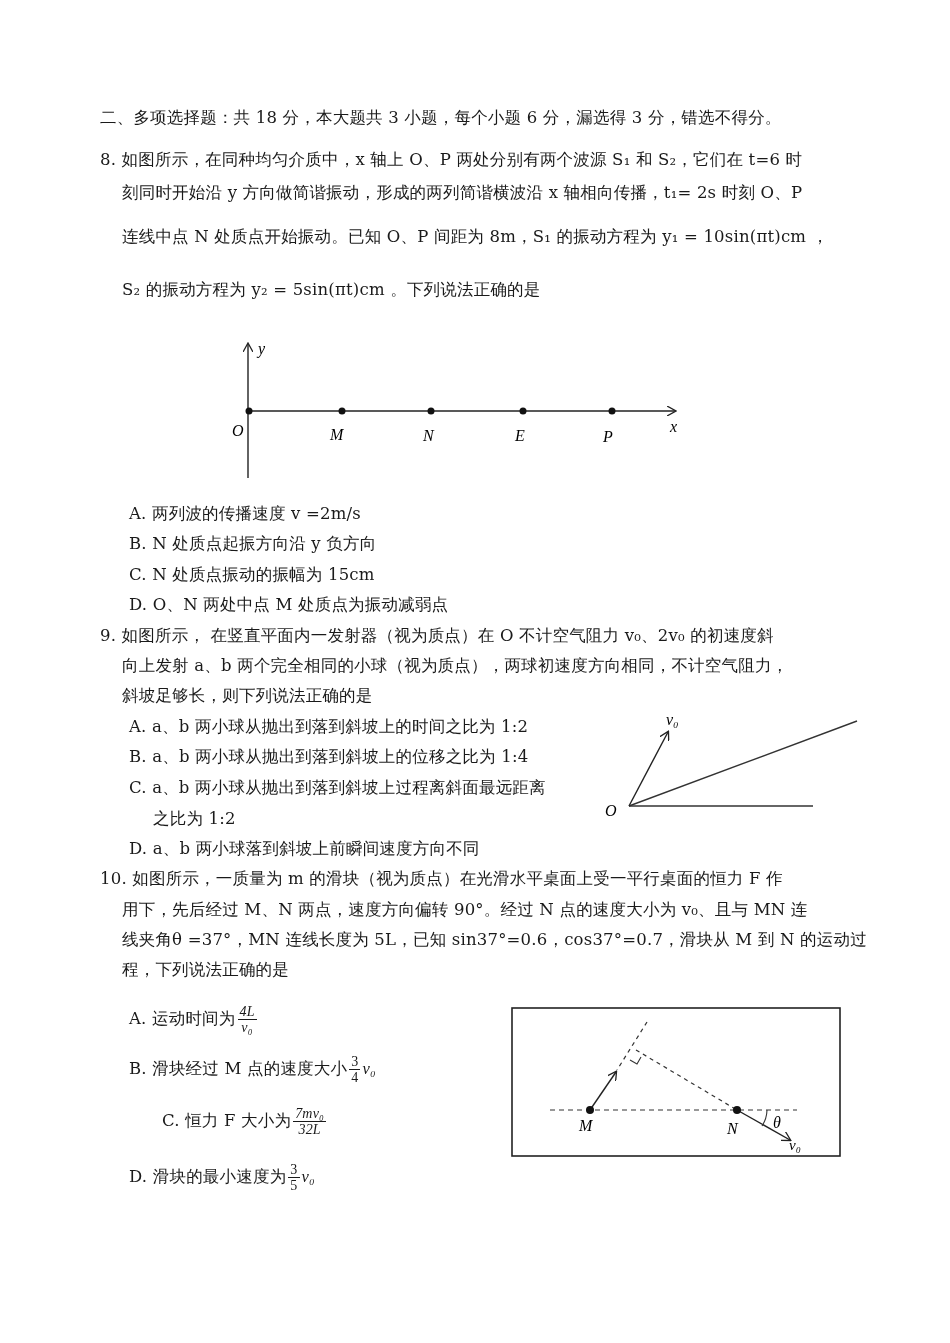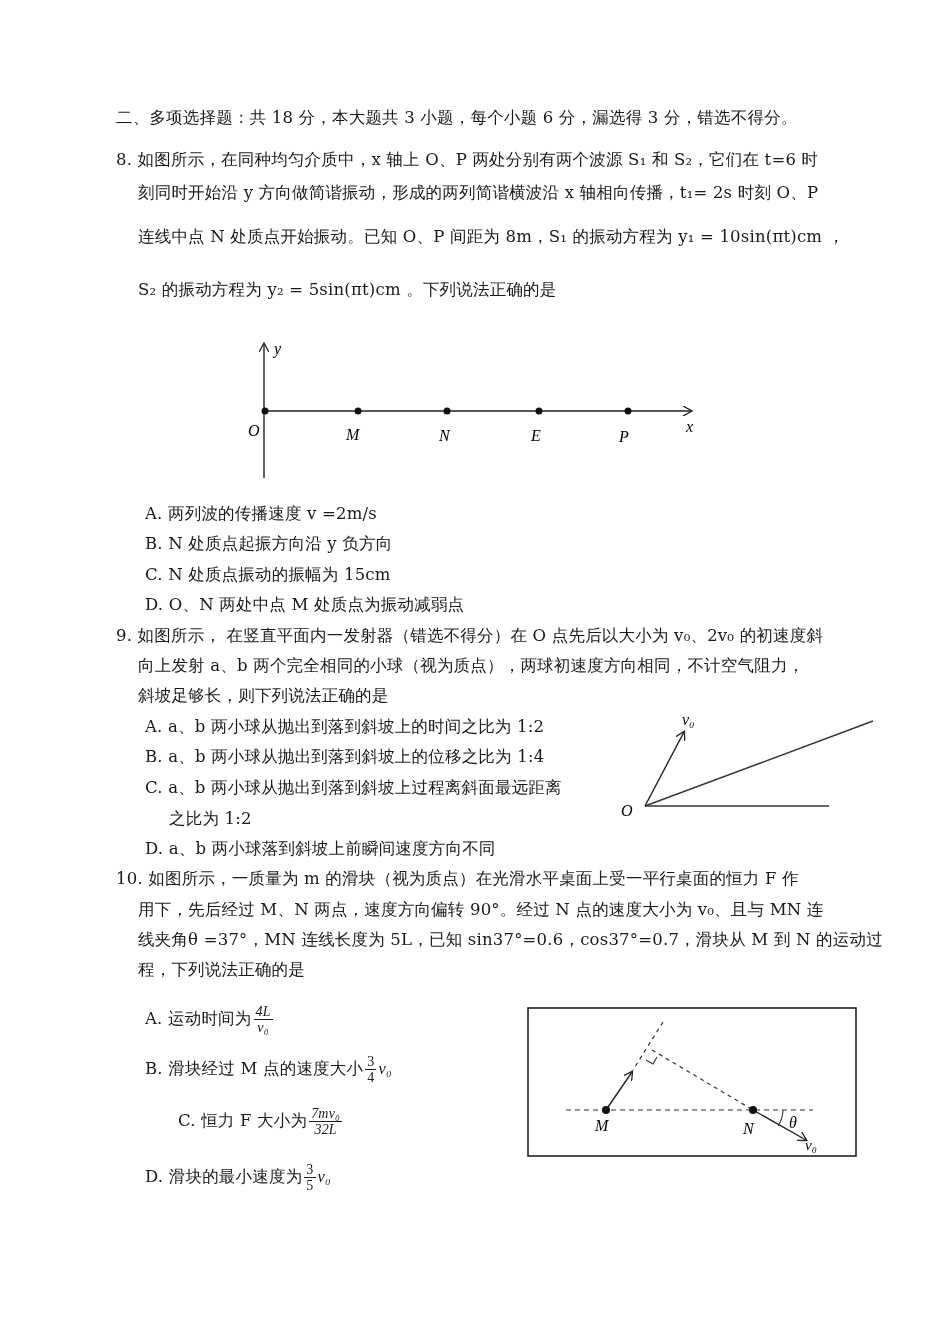--- a/index.html
+++ b/index.html
@@ -1,18 +1,18 @@
 <!DOCTYPE html>
 <html><head>
 <meta charset="utf-8">
 <style>
   html, body { margin: 0; padding: 0; background: #ffffff; }
   body { width: 950px; height: 1343px; position: relative; overflow: hidden;
          font-family: "DejaVu Serif", "Liberation Serif", serif; color: #1a1a1a; }
-  .page { position: absolute; left: 16px; top: 0; width: 929px; height: 1343px; }
+  .page { position: absolute; left: 0; top: 0; width: 929px; height: 1343px; }
   .line { position: absolute; font-size: 16.5px; white-space: nowrap; line-height: 22px; letter-spacing: 0.2px; }
   i, .it { font-style: italic; font-family: "Liberation Serif", "DejaVu Serif", serif; }
   .frac { display: inline-block; vertical-align: middle; text-align: center; font-family: "Liberation Serif", serif; font-size: 14px; line-height: 15px; margin: 0 2px; }
   .frac .num { display: block; border-bottom: 1px solid #1a1a1a; padding: 0 2px; text-align: center; }
   .frac .den { display: block; padding: 0 2px; }
   svg text { font-family: "Liberation Serif", "DejaVu Serif", serif; }
 </style>
 </head>
 <body>
 
@@ -53,21 +53,21 @@
 
     <div class="line" style="left:129px; top:503px;">A. 两列波的传播速度 v =2m/s</div>
     <div class="line" style="left:129px; top:533px;">B. N 处质点起振方向沿 y 负方向</div>
     <div class="line" style="left:129px; top:564px;">C. N 处质点振动的振幅为 15cm</div>
     <div class="line" style="left:129px; top:594px;">D. O、N 两处中点 M 处质点为振动减弱点</div>
   </div>
 
   <div>
     <div class="line" style="left:100px; top:625px;">
       <span>9.</span>
-      <span>如图所示， 在竖直平面内一发射器（错选不得分）在 O 点先后以大小为 v₀、2v₀ 的初速度斜</span>
+      <span>如图所示， 在竖直平面内一发射器（视为质点）在 O 不计空气阻力 v₀、2v₀ 的初速度斜</span>
     </div>
     <div class="line" style="left:122px; top:655px;">向上发射 a、b 两个完全相同的小球（视为质点），两球初速度方向相同，不计空气阻力，</div>
     <div class="line" style="left:122px; top:685px;">斜坡足够长，则下列说法正确的是</div>
 
     <div class="line" style="left:129px; top:716px;">A. a、b 两小球从抛出到落到斜坡上的时间之比为 1:2</div>
     <div class="line" style="left:129px; top:746px;">B. a、b 两小球从抛出到落到斜坡上的位移之比为 1:4</div>
     <div class="line" style="left:129px; top:777px;">C. a、b 两小球从抛出到落到斜坡上过程离斜面最远距离</div>
     <div class="line" style="left:153px; top:808px;">之比为 1:2</div>
     <div class="line" style="left:129px; top:838px;">D. a、b 两小球落到斜坡上前瞬间速度方向不同</div>
 

